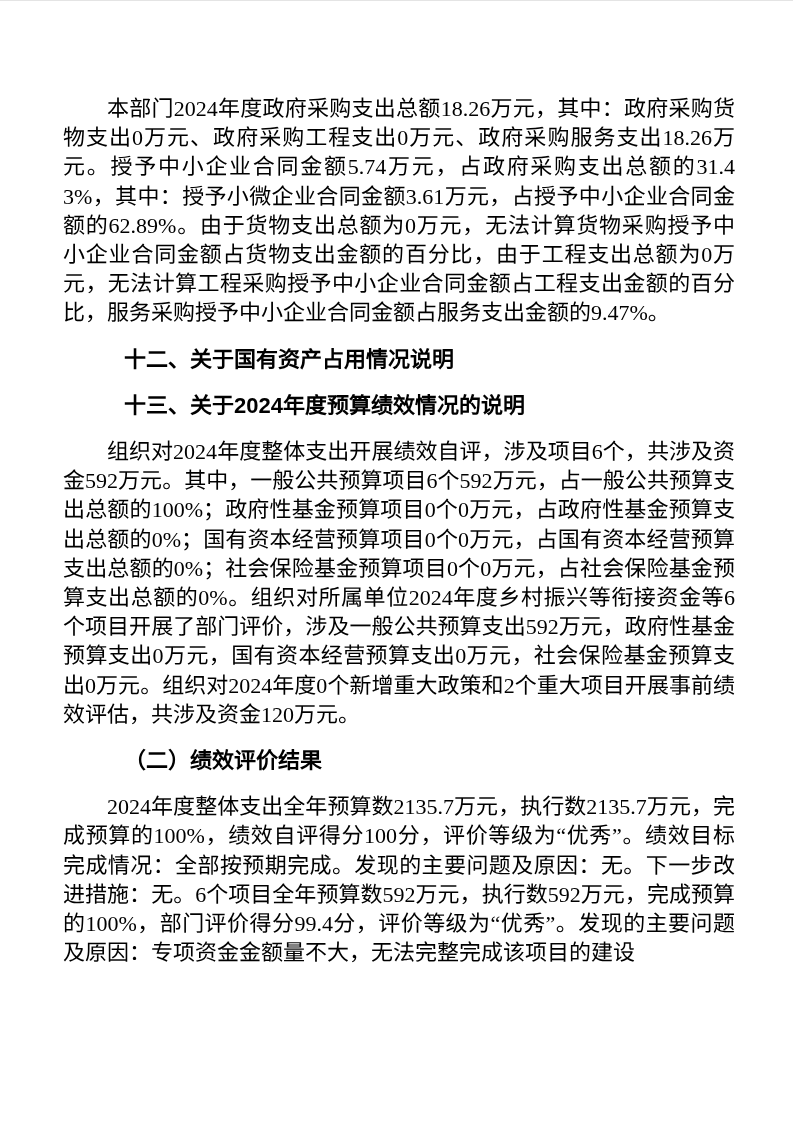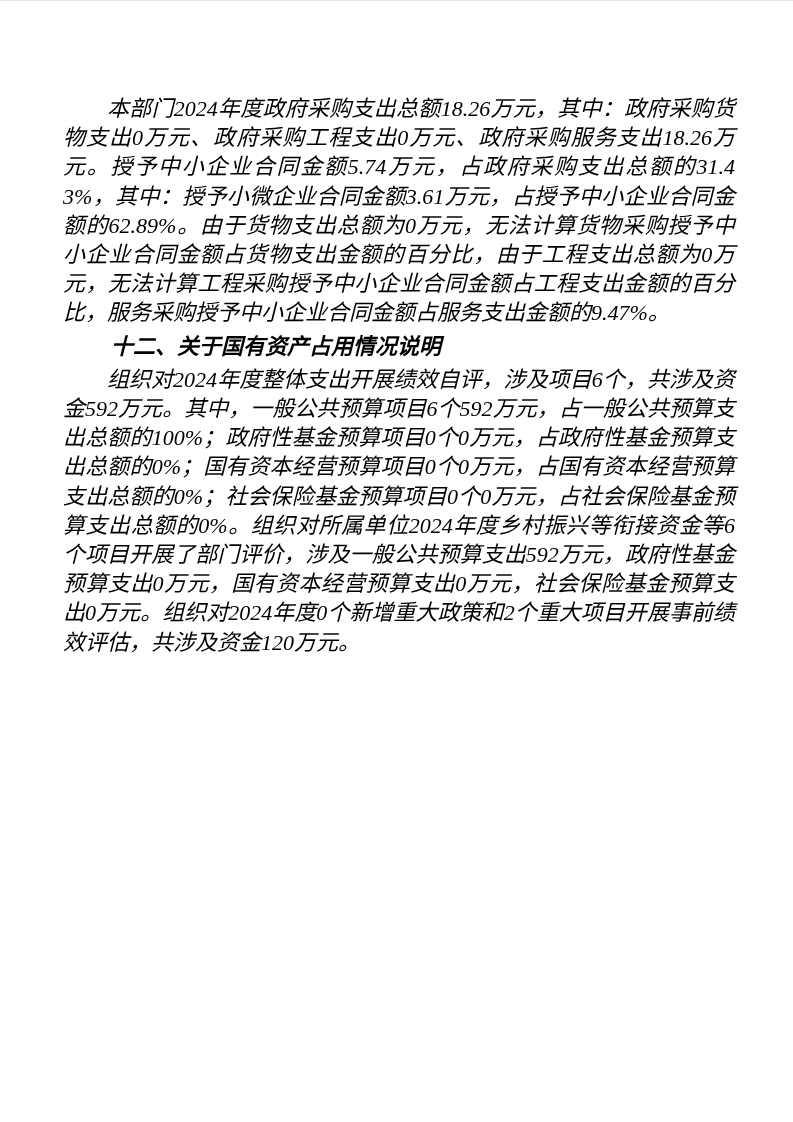--- a/index.html
+++ b/index.html
@@ -15,50 +15,52 @@
     font-family: "Liberation Serif", "DejaVu Serif", serif;
   }
   .page {
     position: absolute;
     left: 0; top: 0;
     width: 793px;
     height: 1122px;
     background: #ffffff;
     border-top: 1px solid #e4e4e4;
     box-sizing: border-box;
-    font-style: italic;
   }
   .text-content {
     position: absolute;
     left: 63px;
     top: 93px;
     width: 672px;
     color: #000000;
     font-size: 22px;
     line-height: 29.2px;
     text-align: justify;
     letter-spacing: 0;
   }
   .para {
     margin: 0;
     padding: 0;
     text-indent: 2em;
     word-break: break-all;
   }
   .heading {
-    margin: 4px;
+    margin: 17px;
     padding: 0;
     text-indent: 2em;
     font-weight: 700;
     font-family: "Liberation Sans", "DejaVu Sans", sans-serif;
     word-break: break-all;
   }
 </style>
 </head>
 <body>
 
 <div class="page">
   <div class="text-content">
     <p class="para">本部门2024年度政府采购支出总额18.26万元，其中：政府采购货物支出0万元、政府采购工程支出0万元、政府采购服务支出18.26万元。授予中小企业合同金额5.74万元，占政府采购支出总额的31.43%，其中：授予小微企业合同金额3.61万元，占授予中小企业合同金额的62.89%。由于货物支出总额为0万元，无法计算货物采购授予中小企业合同金额占货物支出金额的百分比，由于工程支出总额为0万元，无法计算工程采购授予中小企业合同金额占工程支出金额的百分比，服务采购授予中小企业合同金额占服务支出金额的9.47%。</p>
     <p class="heading">十二、关于国有资产占用情况说明</p>
+    <p class="heading">十三、关于2024年度预算绩效情况的说明</p>
     <p class="para">组织对2024年度整体支出开展绩效自评，涉及项目6个，共涉及资金592万元。其中，一般公共预算项目6个592万元，占一般公共预算支出总额的100%；政府性基金预算项目0个0万元，占政府性基金预算支出总额的0%；国有资本经营预算项目0个0万元，占国有资本经营预算支出总额的0%；社会保险基金预算项目0个0万元，占社会保险基金预算支出总额的0%。组织对所属单位2024年度乡村振兴等衔接资金等6个项目开展了部门评价，涉及一般公共预算支出592万元，政府性基金预算支出0万元，国有资本经营预算支出0万元，社会保险基金预算支出0万元。组织对2024年度0个新增重大政策和2个重大项目开展事前绩效评估，共涉及资金120万元。</p>
+    <p class="heading">（二）绩效评价结果</p>
+    <p class="para">2024年度整体支出全年预算数2135.7万元，执行数2135.7万元，完成预算的100%，绩效自评得分100分，评价等级为“优秀”。绩效目标完成情况：全部按预期完成。发现的主要问题及原因：无。下一步改进措施：无。6个项目全年预算数592万元，执行数592万元，完成预算的100%，部门评价得分99.4分，评价等级为“优秀”。发现的主要问题及原因：专项资金金额量不大，无法完整完成该项目的建设</p>
   </div>
 </div>
 
 </body></html>

